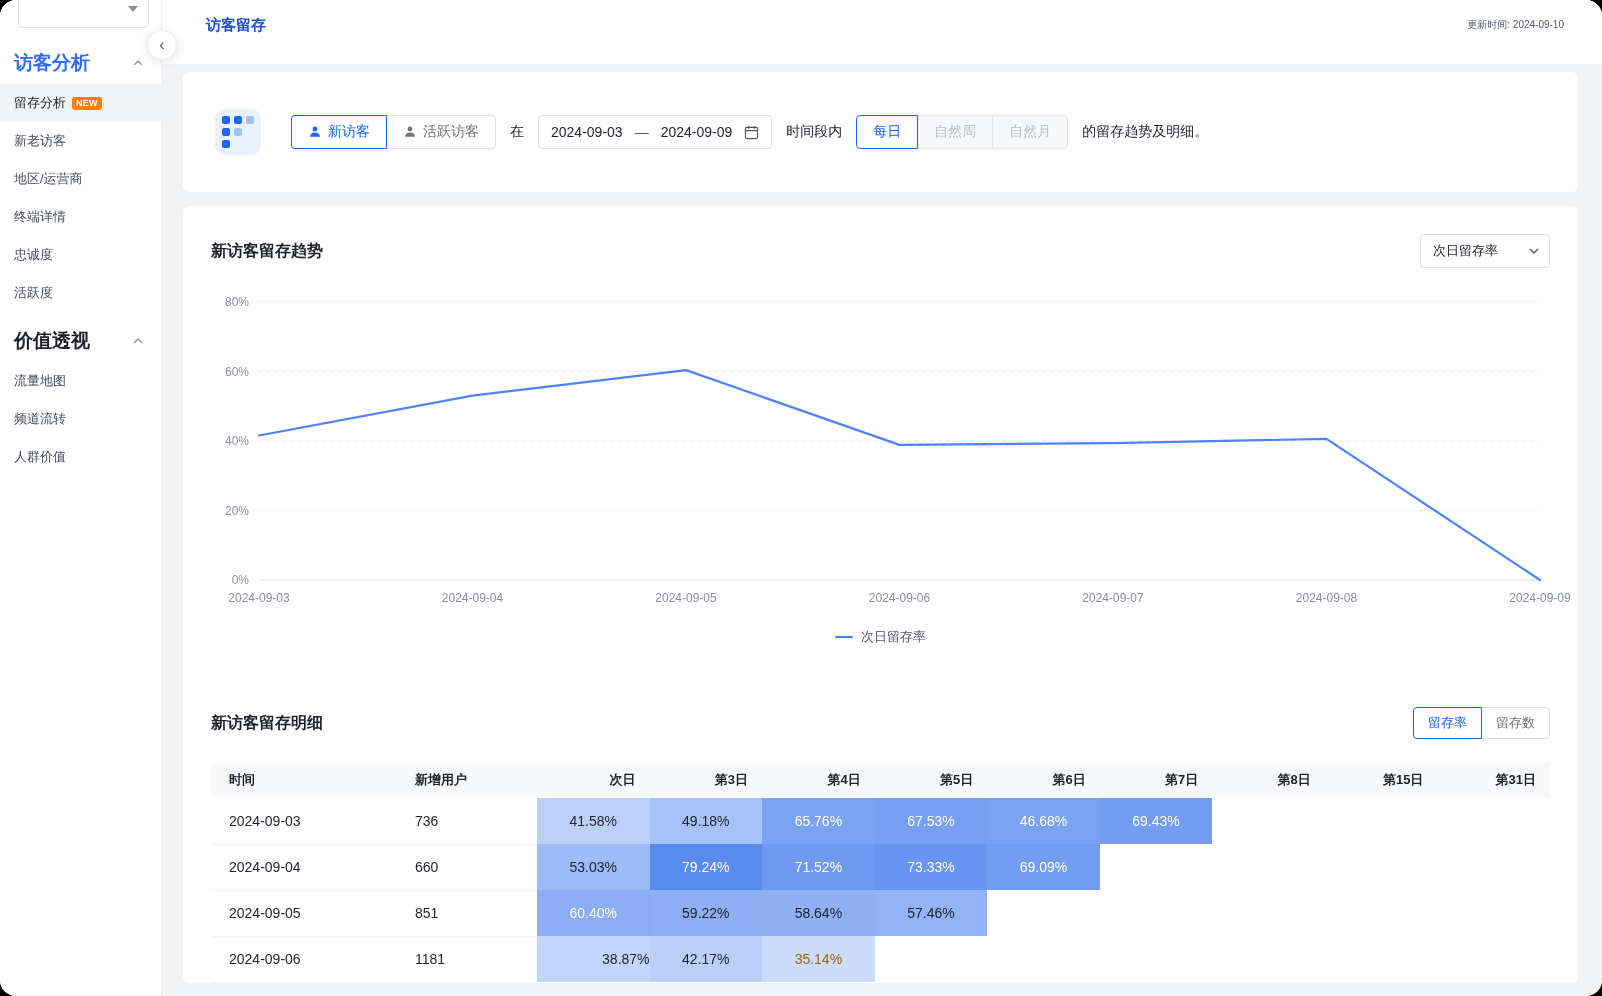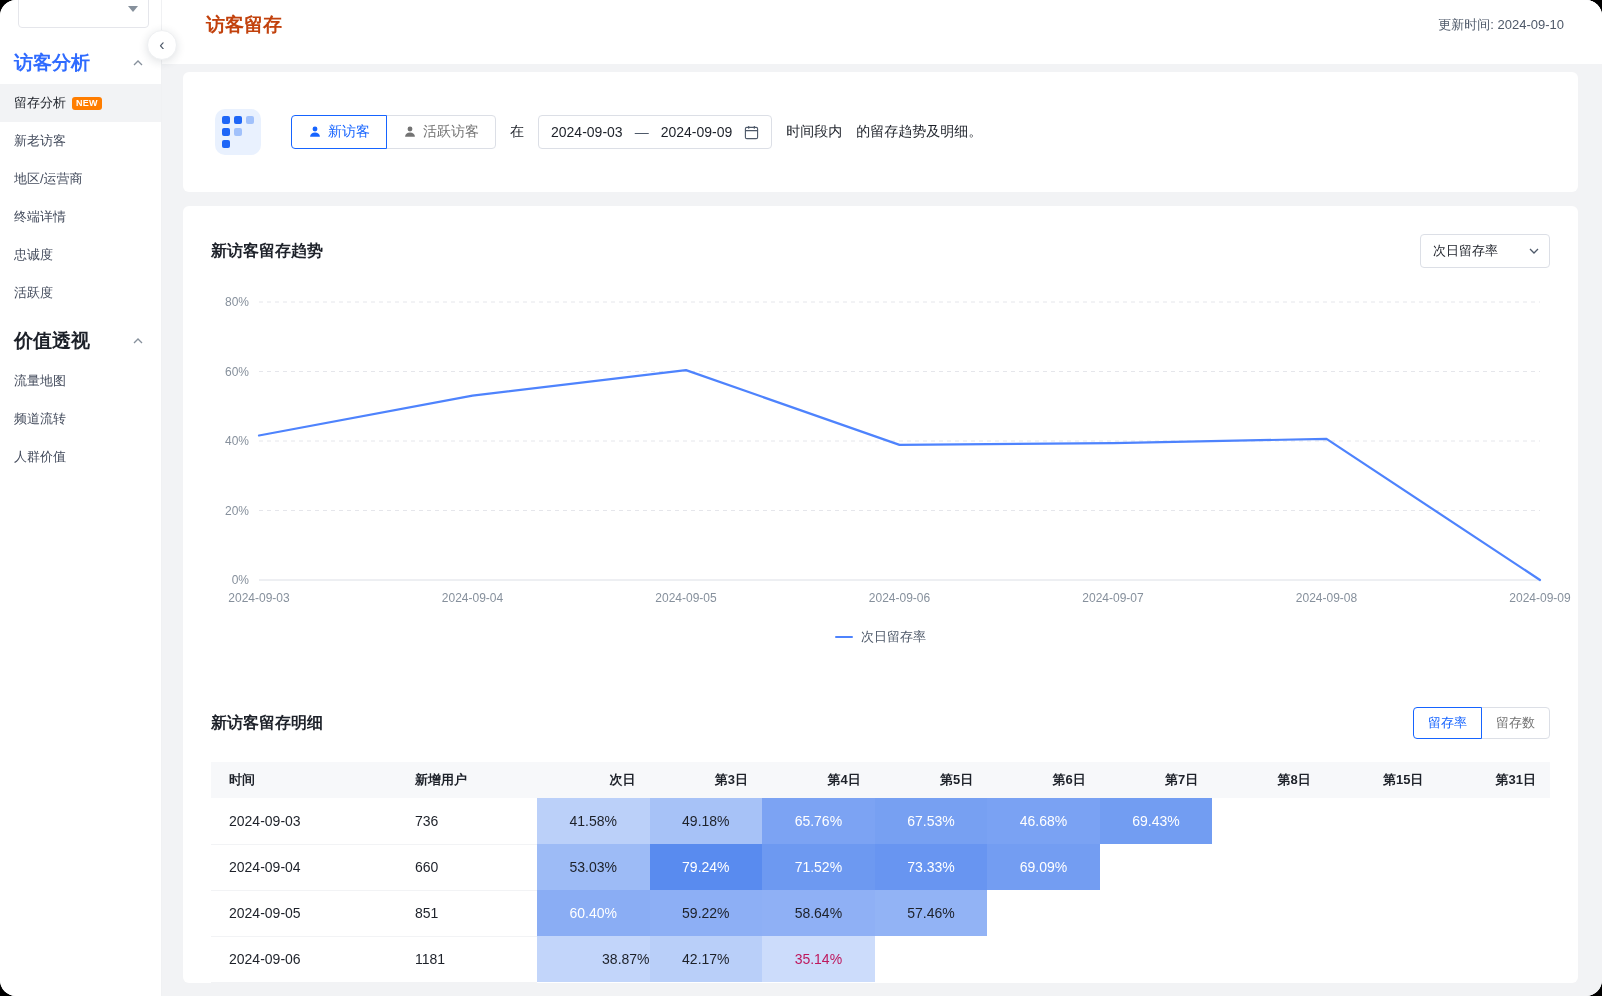--- a/index.html
+++ b/index.html
@@ -27,22 +27,22 @@
   .section-gap { height: 8px; }
   .collapse-btn { position: absolute; left: 147px; top: 30px; width: 30px; height: 30px;
                   border-radius: 50%; background: #fff; border: 1px solid #eef0f2;
                   box-shadow: 0 2px 10px rgba(30,40,60,.14); color: #4e5969; font-size: 16px;
                   display: flex; align-items: center; justify-content: center; z-index: 10; line-height: 1; }
 
   
   .main { flex: 1; display: flex; flex-direction: column; background: #f2f3f5; min-width: 0; }
   .topbar { background: #fff; height: 64px; flex: 0 0 64px; display: flex; align-items: center;
             justify-content: space-between; padding: 0 38px 14px 44px; }
-  .page-title { font-size: 19px; font-weight: 700; color: #c2410c; }
-  .update-time { font-size: 13px; color: #4e5969; }
+  .page-title { font-size: 15px; font-weight: 700; color: #1d4ed8; }
+  .update-time { font-size: 10px; color: #4e5969; }
   .content { flex: 1; padding: 8px 24px 0 21px; min-height: 0; }
   .card { background: #fff; border-radius: 6px; }
 
   
   .filter-card { height: 120px; display: flex; align-items: center; padding: 0 32px;
                  margin-bottom: 14px; gap: 14px; }
   .feature-icon { width: 46px; height: 46px; border-radius: 10px; background: #e9f1fe;
                   display: grid; grid-template-columns: repeat(3, 8px); grid-auto-rows: 8px;
                   gap: 4px; place-content: center; margin-right: 16px; flex: 0 0 46px; }
   .dot { border-radius: 2px; background: #1e66f7; }
@@ -185,20 +185,25 @@
         <div class="date-range">
           <span>2024-09-03</span>
           <span class="dash">—</span>
           <span>2024-09-09</span>
           <svg width="15" height="15" viewBox="0 0 16 16" fill="none" stroke="#4e5969" stroke-width="1.2">
               <rect x="1.5" y="2.5" width="13" height="12" rx="1.5"></rect>
               <path d="M1.5 6h13M5 1v3M11 1v3"></path>
             </svg>
         </div>
         <span class="plain">时间段内</span>
+        <div class="seg">
+          <button class="seg-btn active">每日</button>
+          <button class="seg-btn disabled">自然周</button>
+          <button class="seg-btn disabled">自然月</button>
+        </div>
         <span class="plain">的留存趋势及明细。</span>
       </section>
 
       <section class="card main-card">
         <div class="sec-head">
           <h3>新访客留存趋势</h3>
           <div class="select">
             <span>次日留存率</span>
             <svg width="10" height="6" viewBox="0 0 10 6">
                 <path d="M1 1l4 4 4-4" stroke="#4e5969" stroke-width="1.3" fill="none"></path>
@@ -308,21 +313,21 @@
               <td class="heat"></td>
               <td class="heat"></td>
               <td class="heat"></td>
               <td class="heat"></td>
             </tr>
             <tr>
               <td class="al">2024-09-06</td>
               <td class="al">1181</td>
               <td class="heat" style="background: rgb(194, 213, 250); color: rgb(29, 33, 41); text-align: right;">38.87%</td>
               <td class="heat" style="background: rgb(185, 207, 249); color: rgb(29, 33, 41);">42.17%</td>
-              <td class="heat" style="background: rgb(204, 220, 251); color: #be185d;">35.14%</td>
+              <td class="heat" style="background: rgb(204, 220, 251); color: #a16207;">35.14%</td>
               <td class="heat"></td>
               <td class="heat"></td>
               <td class="heat"></td>
               <td class="heat"></td>
               <td class="heat"></td>
               <td class="heat"></td>
             </tr>
           </tbody>
         </table>
       </section>

